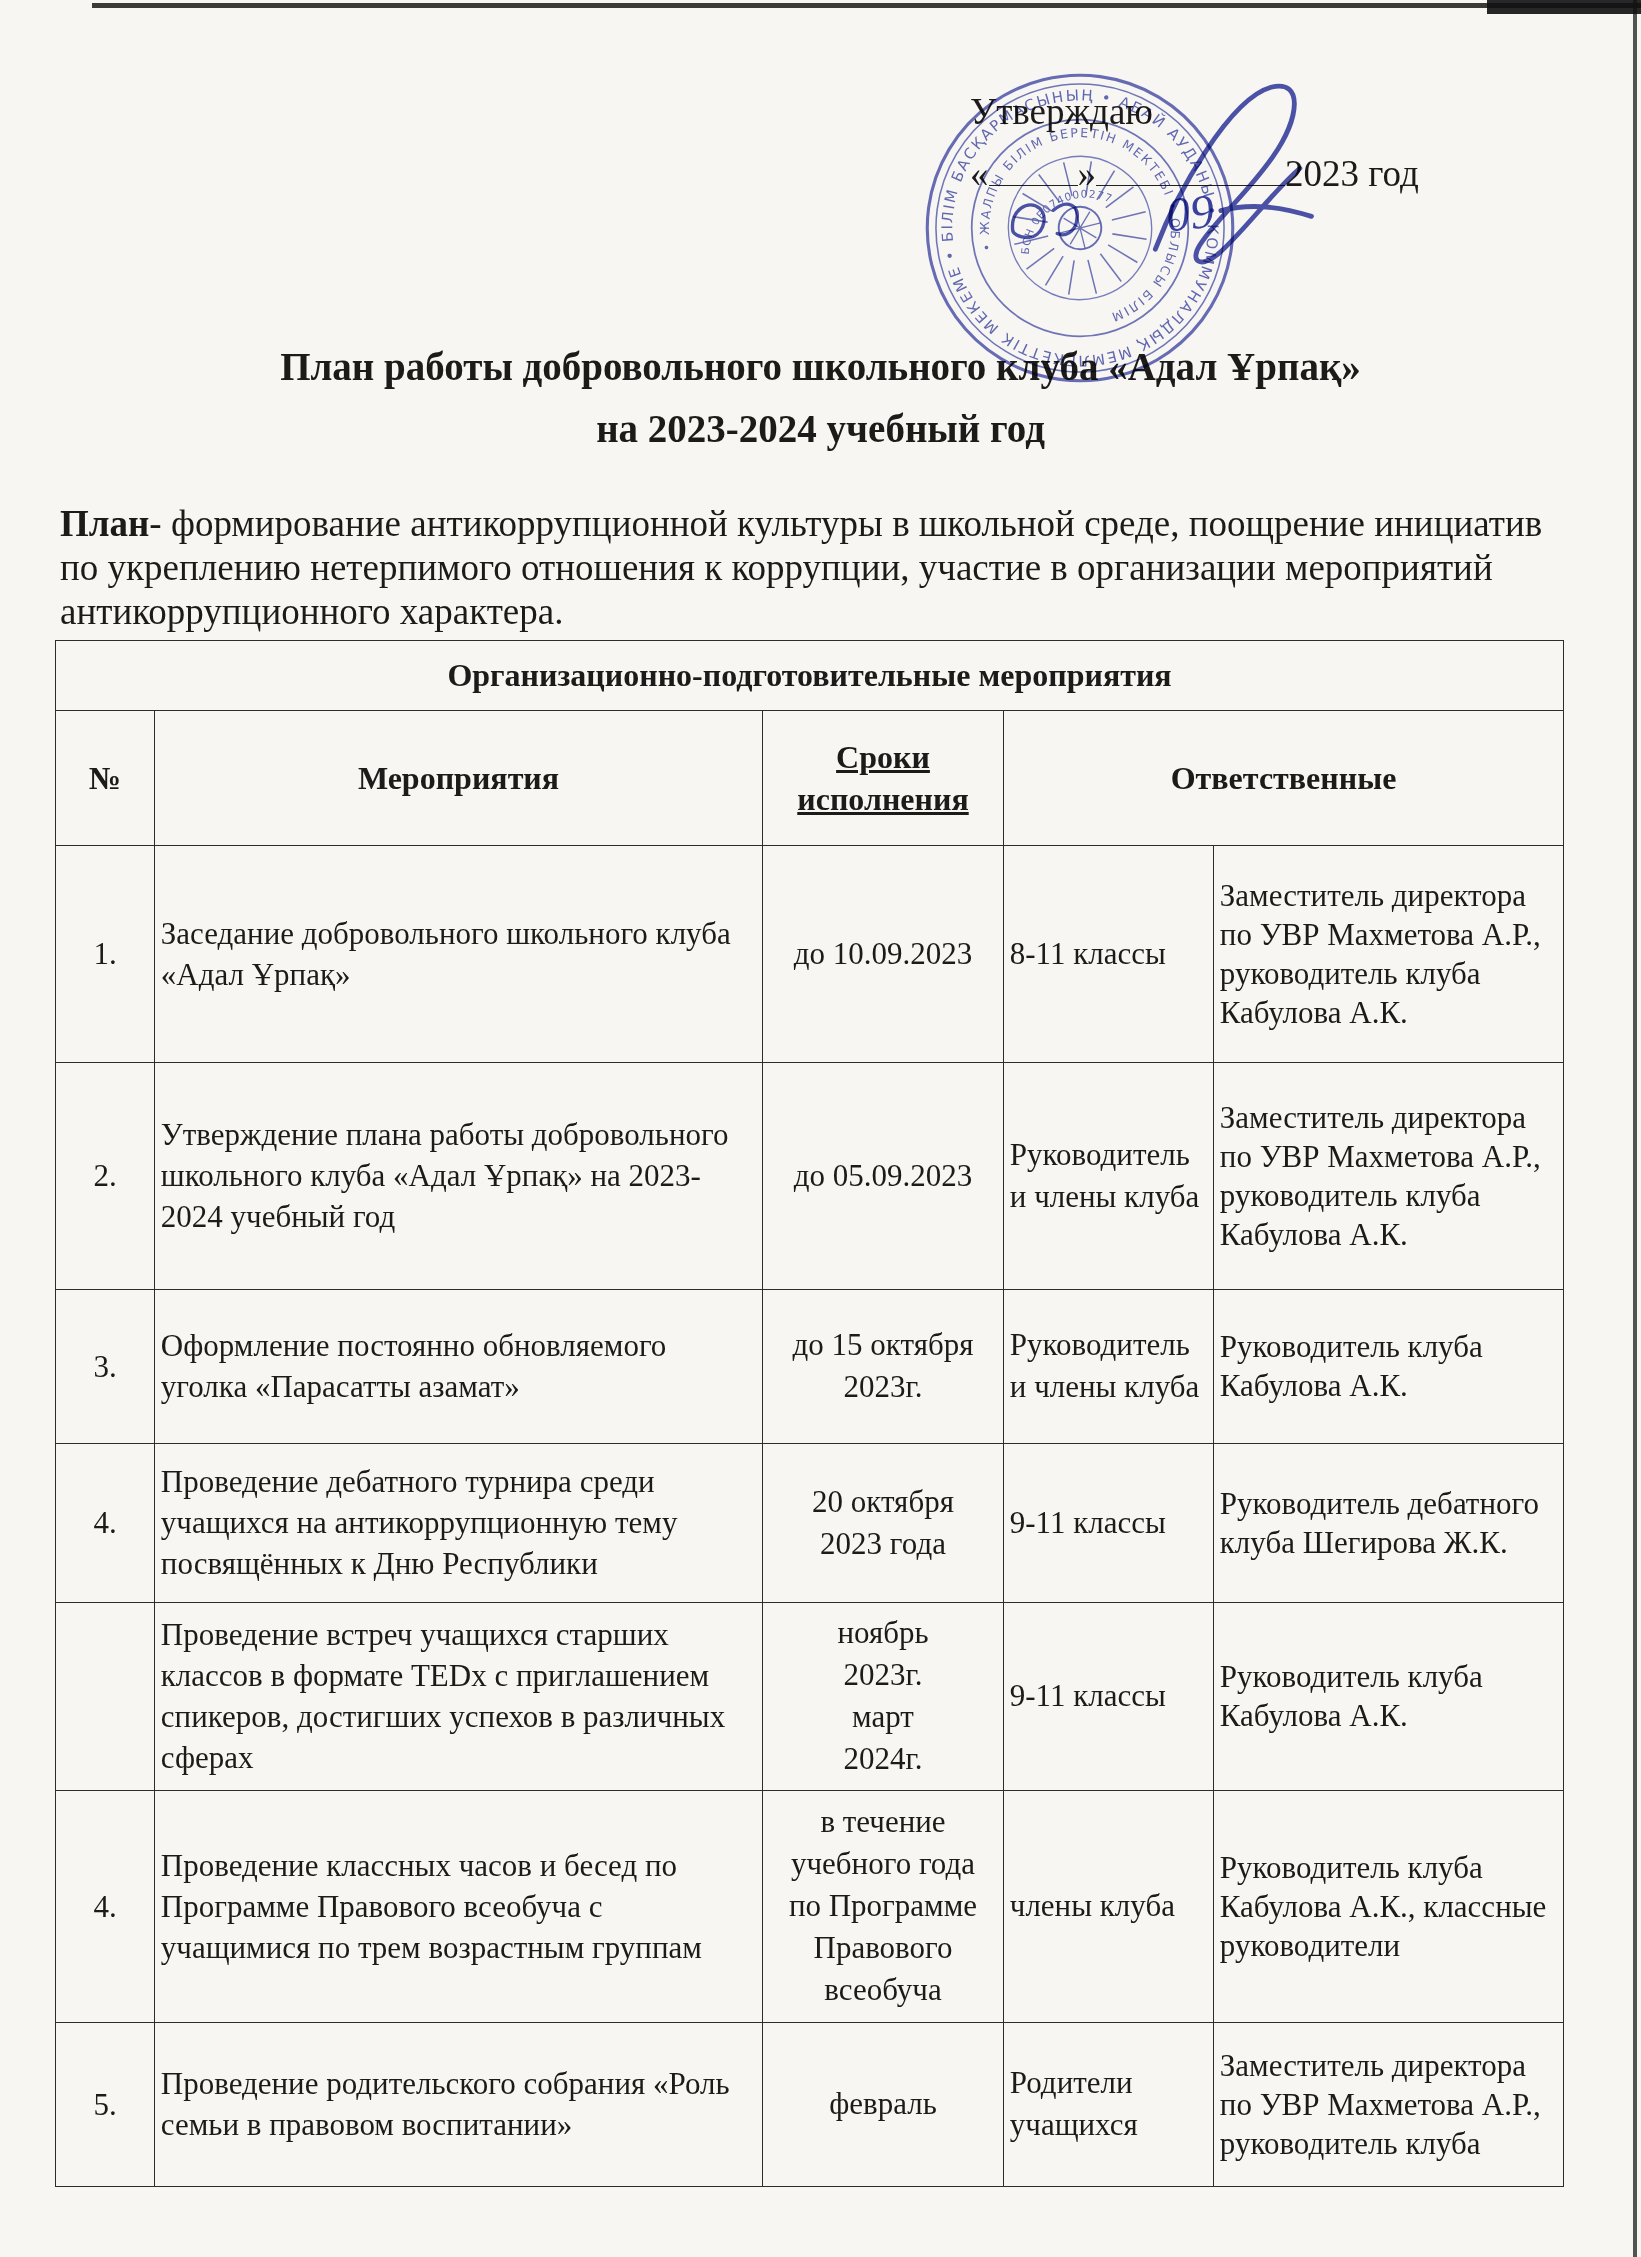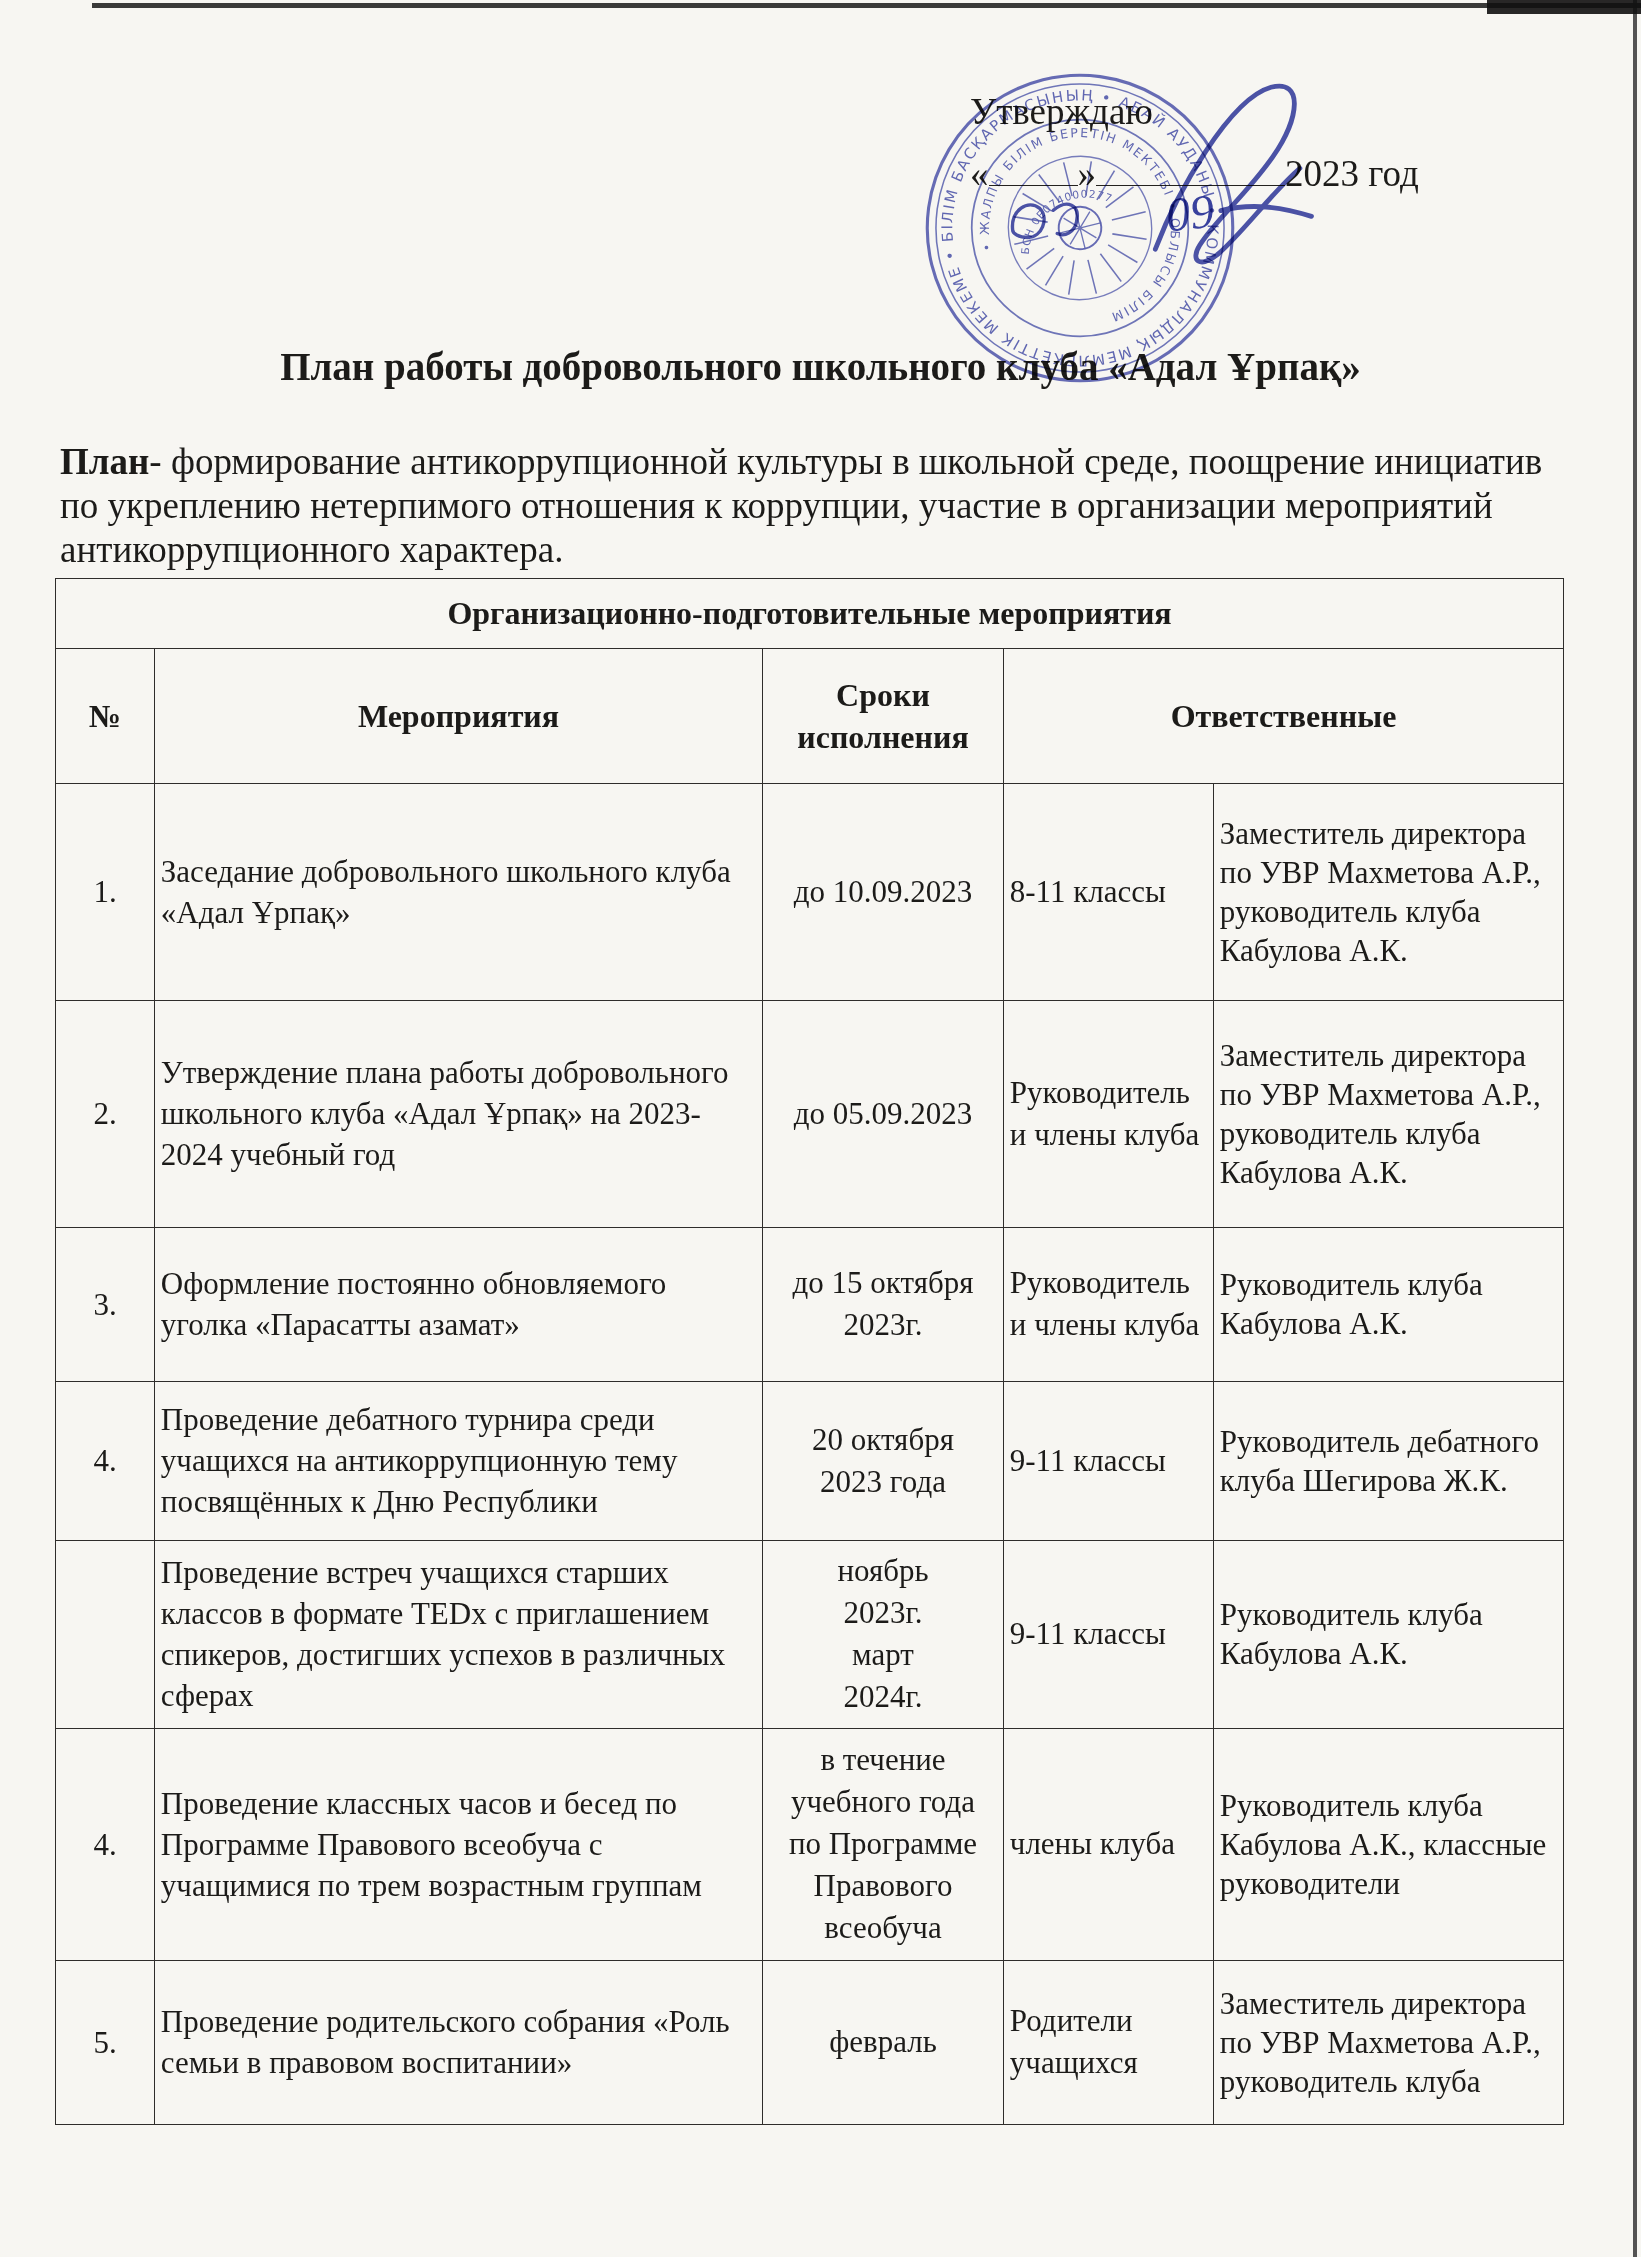--- a/index.html
+++ b/index.html
@@ -54,21 +54,21 @@
   tr.r-s{height:70px;} tr.r-h{height:135px;}
   tr.r1{height:217px;} tr.r2{height:227px;} tr.r3{height:154px;}
   tr.r4{height:159px;} tr.r5{height:188px;} tr.r6{height:232px;} tr.r7{height:164px;}
   .section-title{text-align:center;font-weight:bold;font-size:32px;}
   th{font-weight:bold;text-align:center;font-size:32px;line-height:42px;}
   td.c-num{text-align:center;}
   td.c-act{text-align:left;padding:3.9px 9.7px;}
   td.c-dl{text-align:center;white-space:pre-line;line-height:42px;}
   td.c-part{line-height:42px;}
   td.c-resp{text-align:left;padding:3.9px 58px 3.9px 7.7px;line-height:39px;}
-  th.h-dl{white-space:pre-line;}
+  th.h-dl{white-space:pre-line;text-decoration:underline;}
 </style>
 </head>
 <body>
 
 <div class="scan-top"></div>
 <div class="scan-right"></div>
 <div class="scan-corner"></div>
 
 <div class="approval">
   <div>
@@ -136,20 +136,21 @@
   <g fill="none" stroke="#3a43a6" stroke-width="3.5" stroke-linecap="round" opacity=".9">
     <path d="M14,42 C12,22 30,10 42,20 C52,30 44,50 30,50 C20,50 14,46 14,42 Z"></path>
     <path d="M56,22 C70,10 84,16 80,34 C78,44 68,50 60,46"></path>
   </g>
 </svg>
 
 <div class="hand-month">09</div>
 
 <div class="title">
   <div>План работы добровольного школьного клуба «Адал Ұрпақ»</div>
+  <div>на 2023-2024 учебный год</div>
 </div>
 
 <div class="goal">
   <b>План</b><span>- формирование антикоррупционной культуры в школьной среде, поощрение инициатив по укреплению нетерпимого отношения к коррупции, участие в организации мероприятий антикоррупционного характера.</span>
 </div>
 
 <table class="plan">
   <colgroup>
     <col style="width:99px">
       <col style="width:608px">

